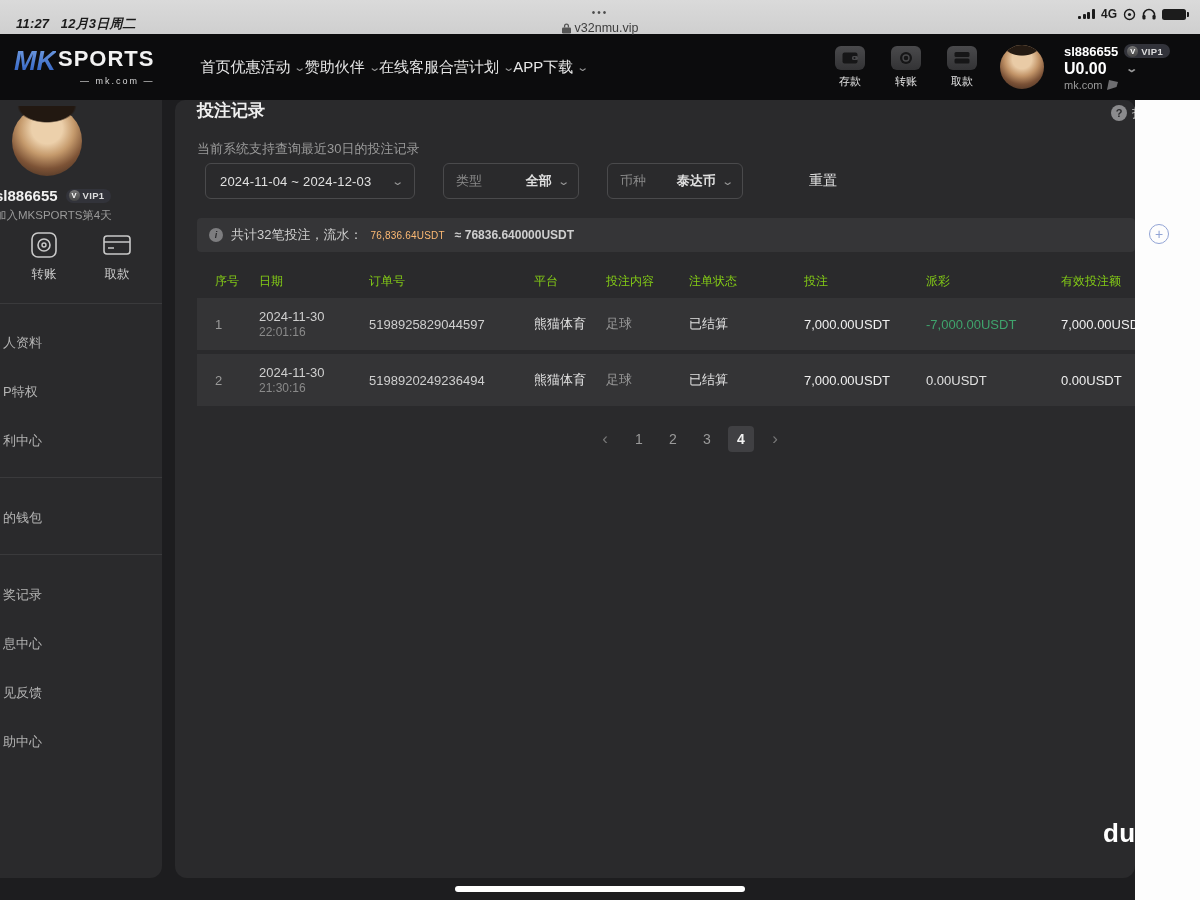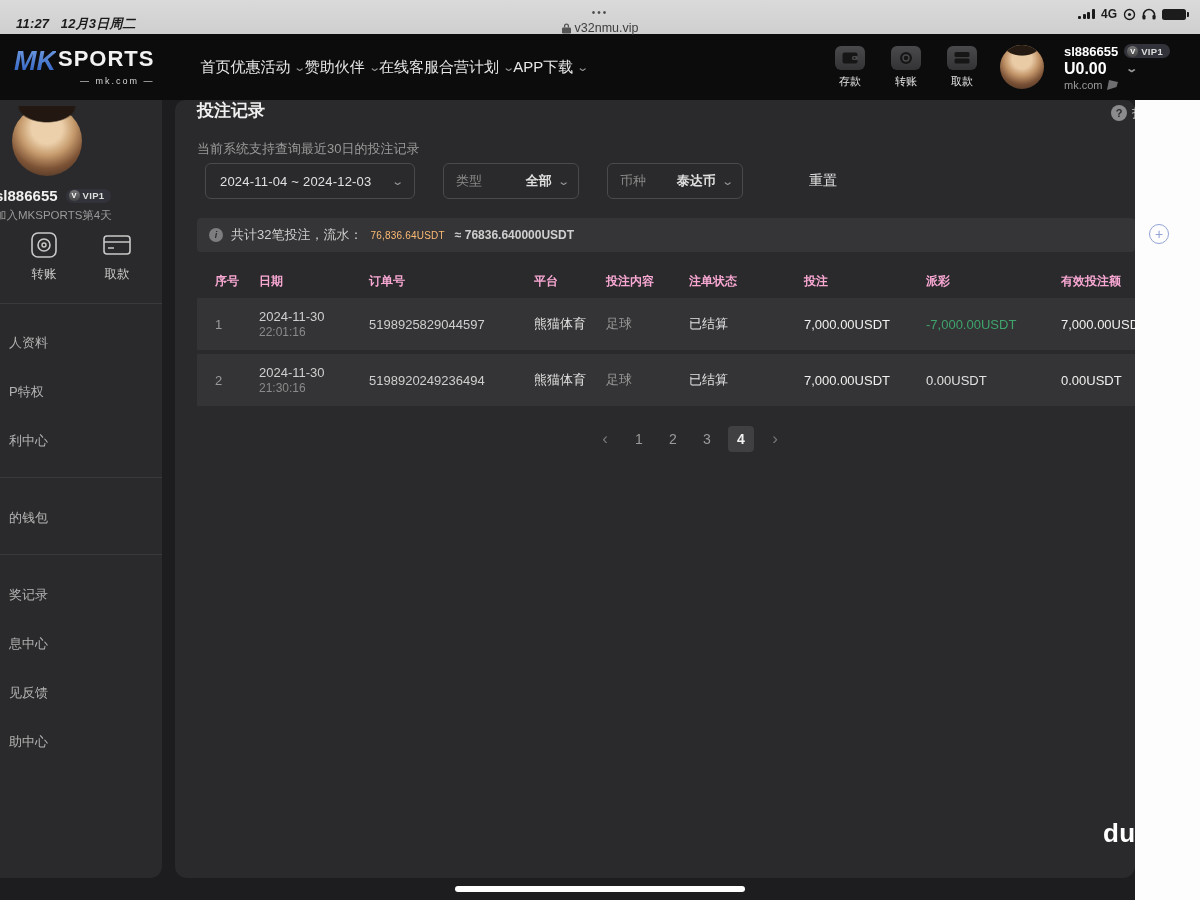--- a/index.html
+++ b/index.html
@@ -64,21 +64,21 @@
   .sb-avatar::before { content:""; position:absolute; top:0; left:0; right:0; height:28%;
     background:radial-gradient(ellipse at 50% 0%, #221811 55%, transparent 60%); }
   .sb-name-row { position:absolute; left:-5px; top:87px; display:flex; align-items:center; gap:8px; width:200px; }
   .sb-name { font-size:15px; font-weight:700; color:#f0f0f0; }
   .sb-joined { position:absolute; left:-5px; top:108px; font-size:11.5px; color:#9a9a9a; white-space:nowrap; }
   .sb-quick { position:absolute; left:0; top:132px; width:162px; display:flex; justify-content:space-around; padding:0 8px; }
   .sb-quick .qa { display:flex; flex-direction:column; align-items:center; gap:8px; cursor:pointer; }
   .qa-label { font-size:12.5px; color:#cfcfcf; }
   .sb-div0 { position:absolute; left:0; top:203px; width:162px; height:1px; background:#3a3a3c; }
   .sb-menu { position:absolute; left:0; top:218px; width:162px; }
-  .sb-item { height:49px; display:flex; align-items:center; padding-left:9px; font-size:13px; color:#b3b3b3; cursor:pointer; white-space:nowrap; }
+  .sb-item { height:49px; display:flex; align-items:center; padding-left:3px; font-size:13px; color:#b3b3b3; cursor:pointer; white-space:nowrap; }
   .sb-item.active { background:#39393c; color:#e9e9e9; }
   .sb-divider { height:1px; background:#3a3a3c; margin:12px 0 15px 0; }
 
   
   .main { position:absolute; left:175px; top:100px; width:960px; height:778px; background:#2a2a2c;
     border-radius:10px 10px 12px 12px; overflow:hidden; z-index:10; }
   .page-title { position:absolute; left:22px; top:-1px; font-size:17px; font-weight:700; color:#f0f0f0; }
   .help { position:absolute; left:936px; top:4px; display:flex; align-items:center; gap:5px; cursor:pointer; }
   .help-circ { width:16px; height:16px; border-radius:50%; background:#8b8b8d; color:#2a2a2c; font-size:11px; font-weight:700;
     display:flex; align-items:center; justify-content:center; }
@@ -95,21 +95,21 @@
   .summary { position:absolute; left:22px; top:118px; width:938px; height:34px; background:#353537; border-radius:4px;
     display:flex; align-items:center; padding-left:12px; gap:8px; }
   .info-circ { width:14px; height:14px; border-radius:50%; background:#7d7d7f; color:#2a2a2c; font-size:9px; font-weight:700;
     font-style:italic; display:flex; align-items:center; justify-content:center; flex:0 0 auto; }
   .sum-prefix { font-size:13px; color:#cfcfcf; }
   .sum-amount { font-size:10px; font-weight:400; color:#fdba74; letter-spacing:.2px; }
   .sum-approx { font-size:12px; font-weight:700; color:#cfcfcf; margin-left:2px; }
 
   .tbl-grid { display:grid; grid-template-columns:44px 110px 165px 72px 83px 115px 122px 135px 1fr; align-items:center; }
   .thead { position:absolute; left:22px; top:165px; width:938px; height:33px; padding-left:18px; }
-  .thead span { font-size:12px; color:#f9a8d4; white-space:nowrap;font-weight:bold; }
+  .thead span { font-size:12px; color:#84cc16; white-space:nowrap; }
   .trow { position:absolute; left:22px; width:938px; height:52px; padding-left:18px; background:#343436; }
   .trow.r0 { top:198px; } .trow.r1 { top:254px; }
   .c { font-size:13px; white-space:nowrap; }
   .c-idx { color:#9a9a9a; }
   .c-date div:first-child { color:#cfcfcf; font-size:13px; }
   .c-date div:last-child { color:#8a8a8a; font-size:12px; margin-top:1px; }
   .c-order { color:#cfcfcf; }
   .c-plat { color:#e0e0e0; }
   .c-content { color:#9a9a9a; }
   .c-status { color:#e0e0e0; }

